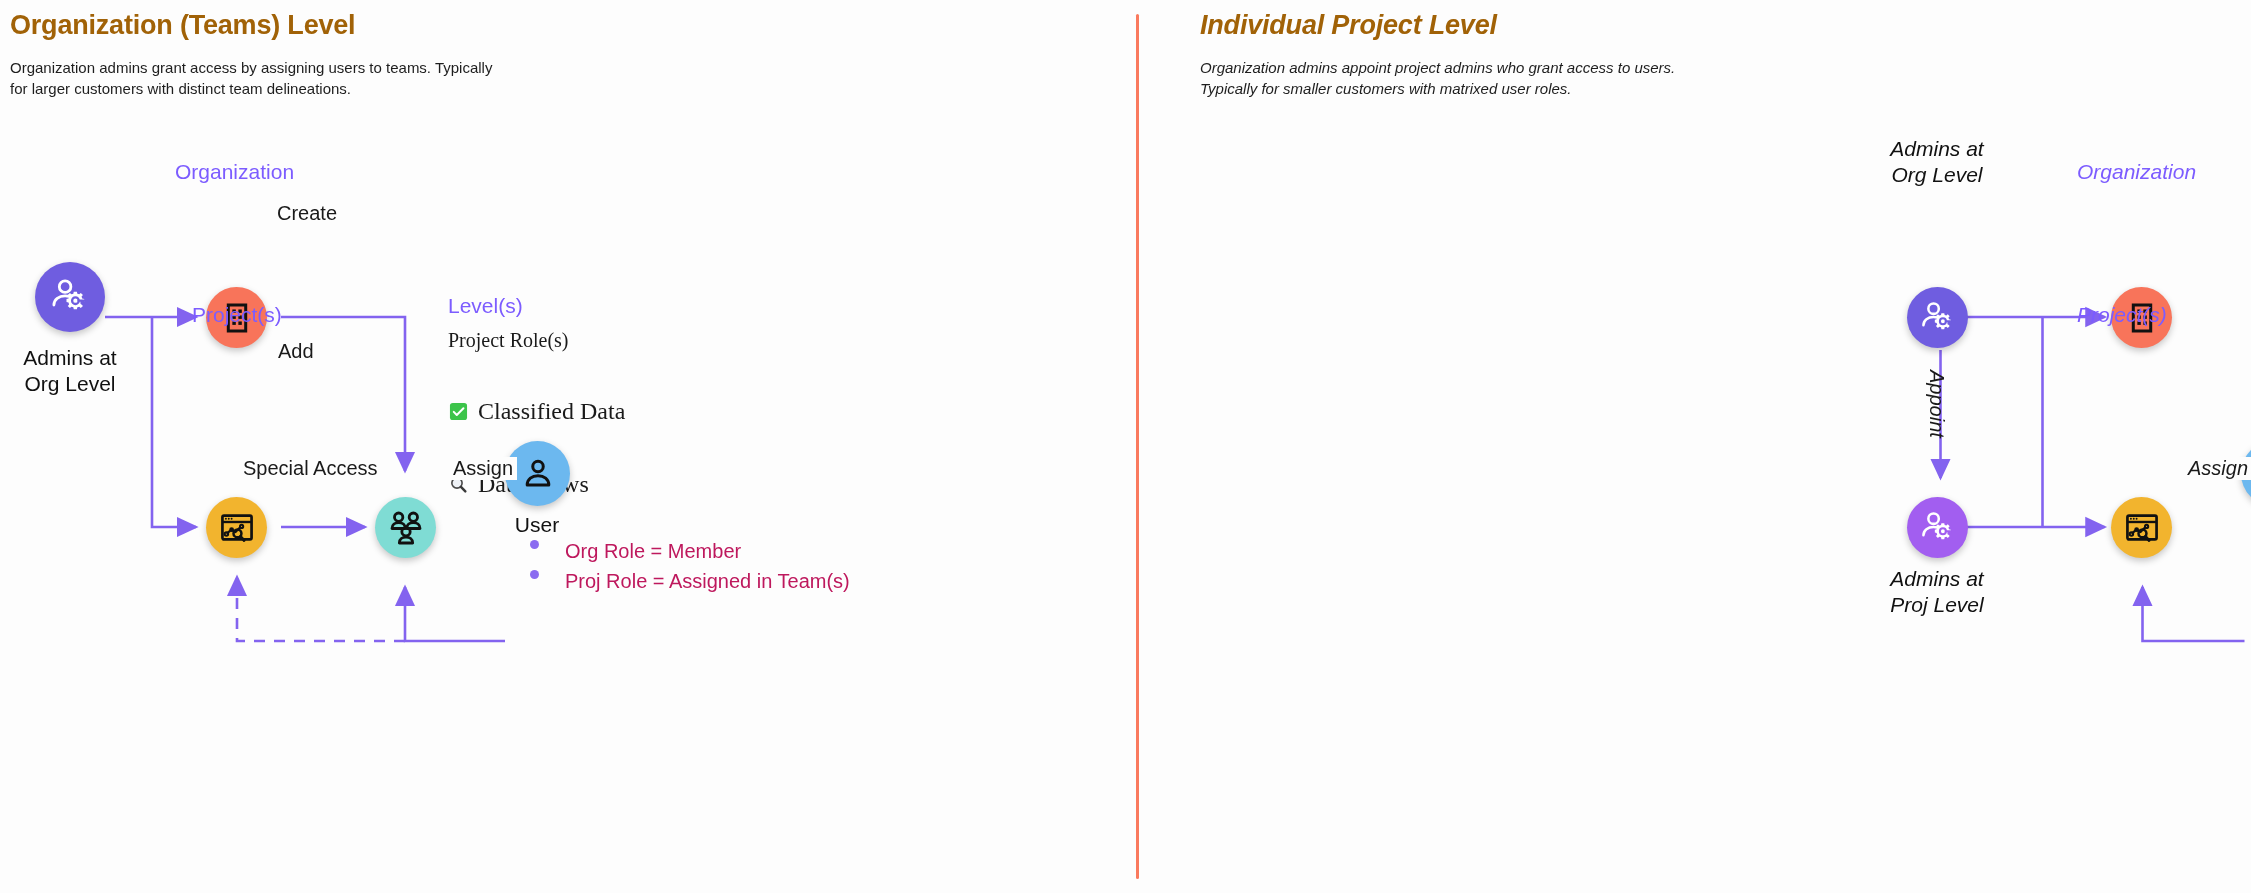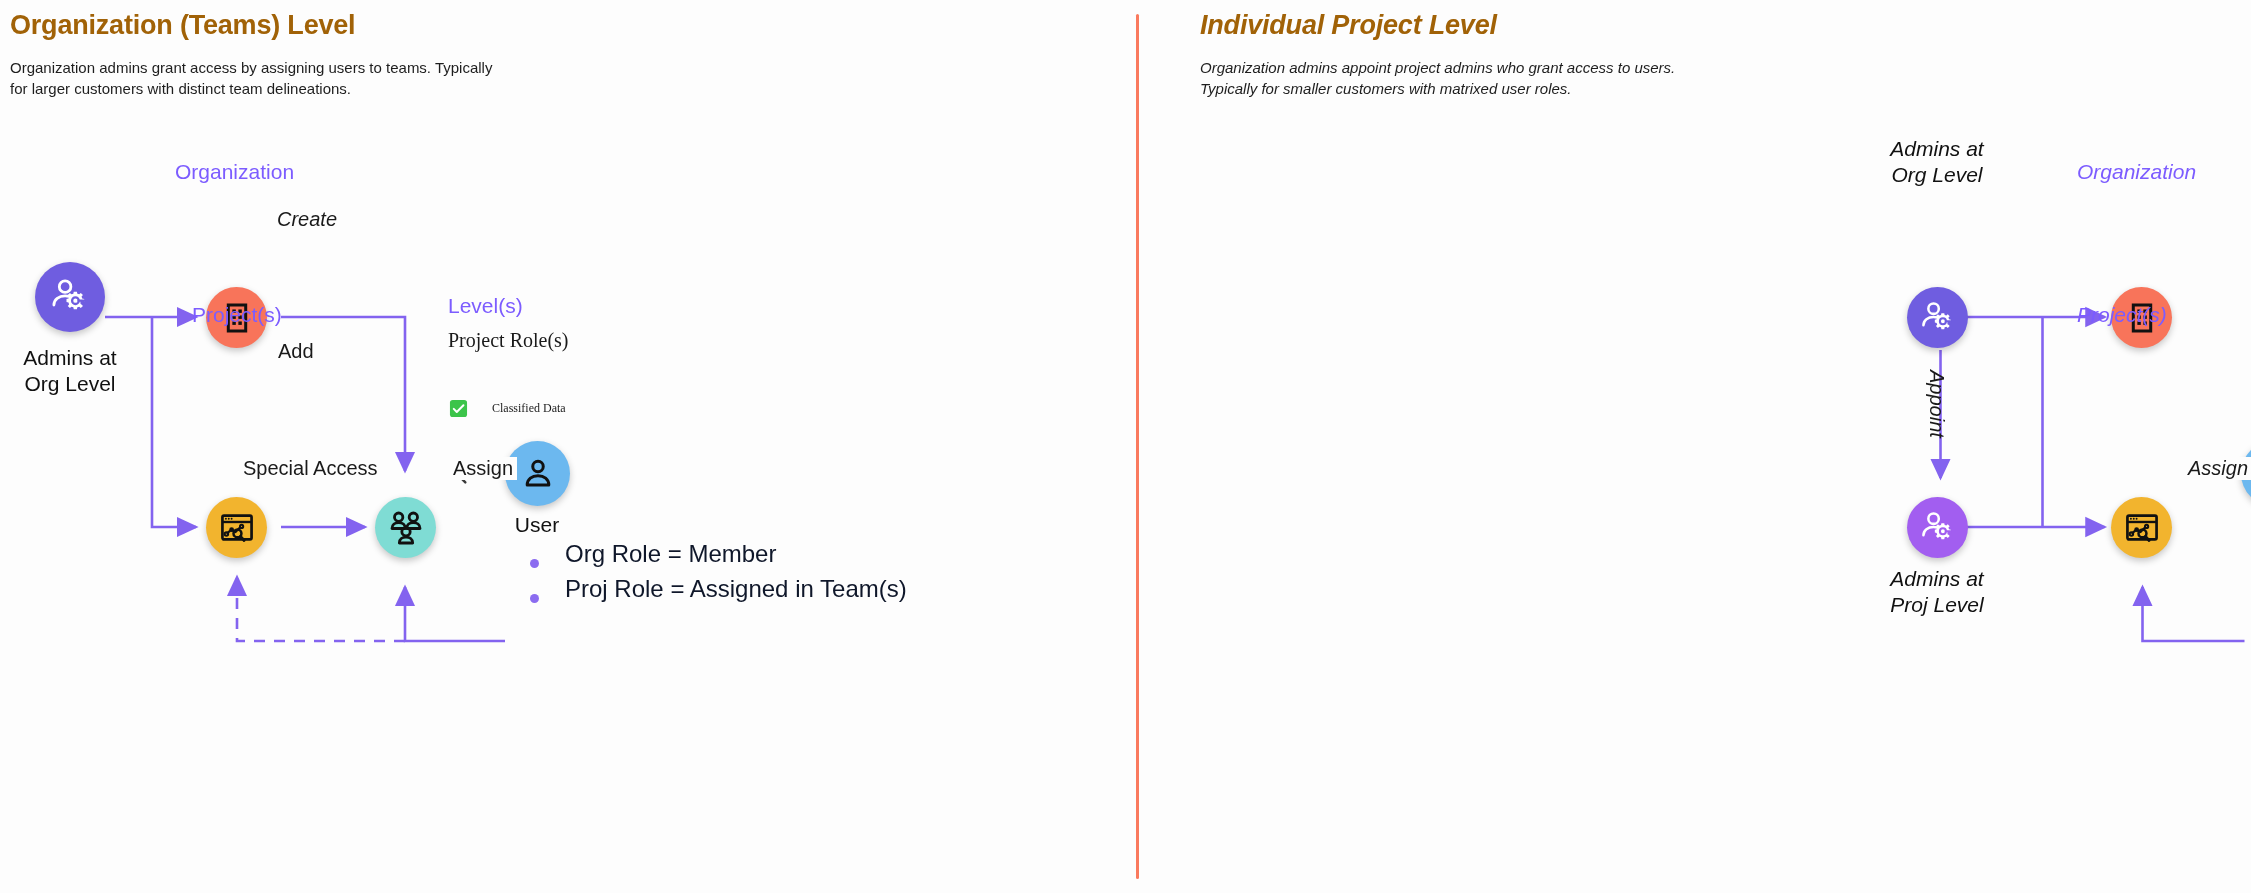--- a/index.html
+++ b/index.html
@@ -77,25 +77,25 @@
     padding: 0 4px;
   }
   .edge-label.vertical {
     transform: rotate(90deg);
     transform-origin: left top;
     background: transparent;
   }
 
   .roles-box { position: absolute; font-family: Liberation Serif, serif; }
   .roles-title { font-size: 20px; color: #1a1a1a; margin-bottom: 9px; }
-  .role-row { display: flex; align-items: center; gap: 23px; margin-bottom: 7px; font-size: 12px; color: #1a1a1a; margin-top: 46px; }
+  .role-row { display: flex; align-items: center; gap: 9px; margin-bottom: 7px; font-size: 24px; color: #1a1a1a; margin-top: 46px; }
   .role-icon { width: 21px; height: 21px; display: inline-flex; align-items: center; justify-content: center; flex: 0 0 auto; }
 
   .bullets { position: absolute; }
-  .bullet-row { display: flex; align-items: flex-end; font-size: 24px; color: #0f172a; margin-bottom: 7px; }
+  .bullet-row { display: flex; align-items: flex-start; font-size: 20px; color: #be185d; margin-bottom: 7px; }
   .bullet-dot {
     width: 9px; height: 9px; border-radius: 50%;
     background: #8b6cf0; flex: 0 0 auto; margin-right: 26px;
   }
 </style>
 </head>
 <body>
 
 <div class="panel" id="panel-left">
 
@@ -217,21 +217,21 @@
     <div class="bullet-row">
       <span class="bullet-dot"></span>
       <span>Org Role = Member</span>
     </div>
     <div class="bullet-row">
       <span class="bullet-dot"></span>
       <span>Proj Role = Assigned in Team(s)</span>
     </div>
   </div>
 
-  <div class="edge-label" style="left:273px; top:208px;font-style:italic;">Create</div>
+  <div class="edge-label" style="left:273px; top:202px;">Create</div>
   <div class="edge-label" style="left:274px; top:340px;">Add</div>
   <div class="edge-label" style="left:449px; top:457px;">Assign</div>
   <div class="edge-label" style="left:239px; top:457px;">Special Access</div>
 </div>
 
 <div class="divider"></div>
 
 <div class="panel" id="panel-right">
 
   <div class="panel-title" style="left:64px; top:10px;">Individual Project Level</div>

